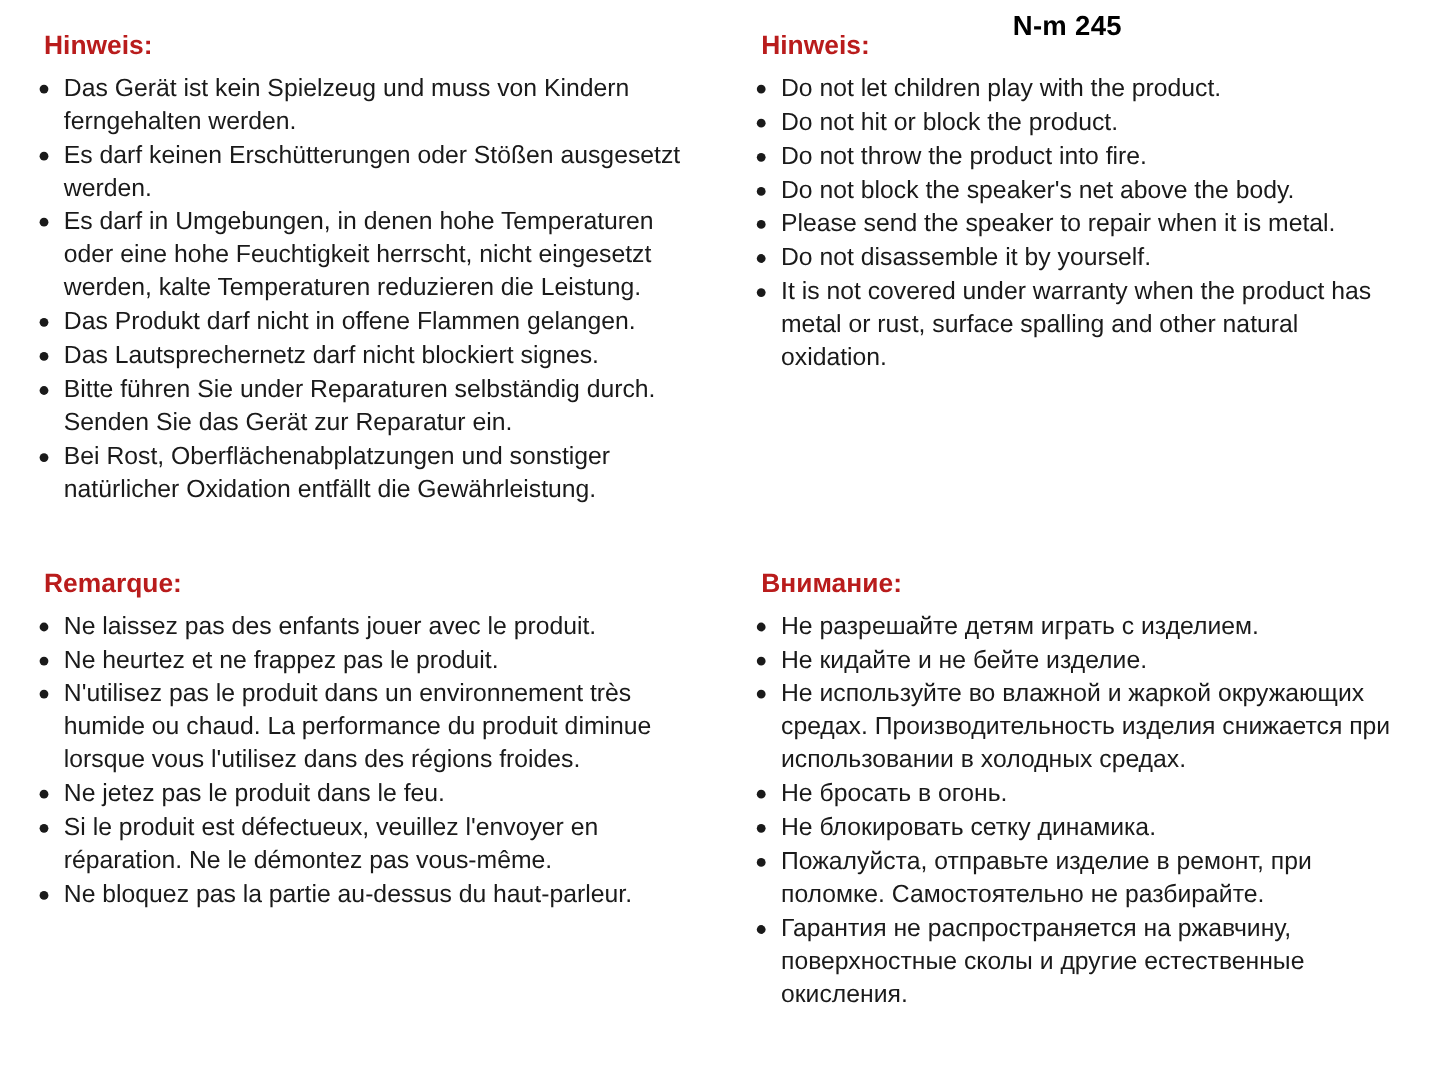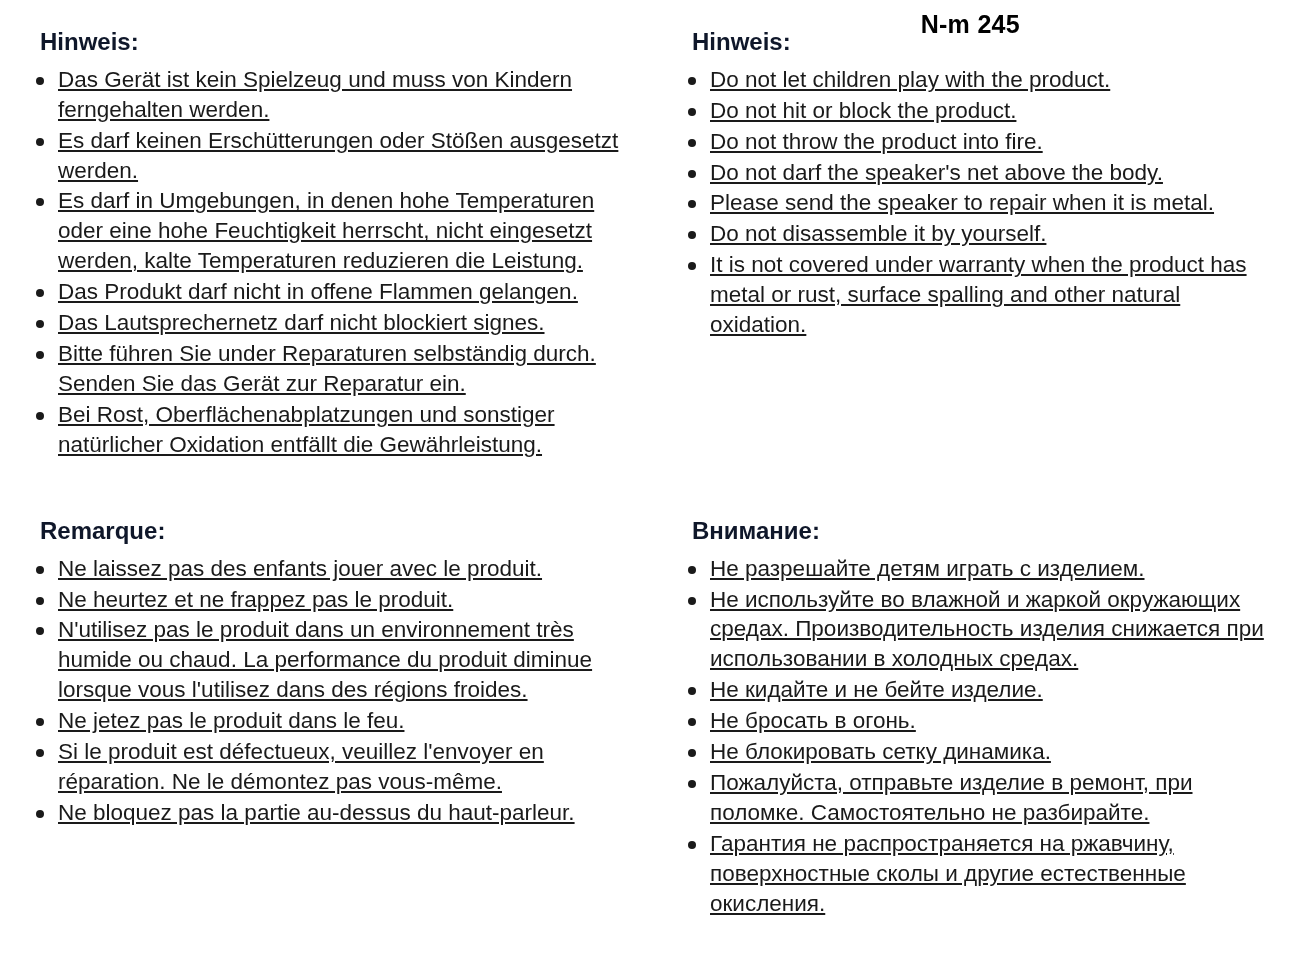--- a/index.html
+++ b/index.html
@@ -46,28 +46,27 @@
     padding-right: 18px;
   }
   .block.col-right {
     padding-left: 34px;
     padding-right: 24px;
   }
   .block-title {
     font-size: 24px;
     font-weight: bold;
     margin: 0 0 8px 8px;
-    color: #0f172a;
+    color: #b91c1c;
     line-height: 1.2;
   }
   ul.notes {
     list-style: none;
     margin: 0;
     padding: 0;
-    text-decoration: underline;
   }
   ul.notes li {
     position: relative;
     padding-left: 26px;
     margin-bottom: 1px;
     font-size: 22.5px;
     line-height: 1.33;
     color: #1a1a1a;
   }
   ul.notes li::before {
@@ -105,21 +104,21 @@
         <li>Bei Rost, Oberflächenabplatzungen und sonstiger natürlicher Oxidation entfällt die Gewährleistung.</li>
       </ul>
     </div>
 
     <div class="block col-right">
       <div class="block-title">Hinweis:</div>
       <ul class="notes">
         <li>Do not let children play with the product.</li>
         <li>Do not hit or block the product.</li>
         <li>Do not throw the product into fire.</li>
-        <li>Do not darf the speaker's net above the body.</li>
+        <li>Do not block the speaker's net above the body.</li>
         <li>Please send the speaker to repair when it is metal.</li>
         <li>Do not disassemble it by yourself.</li>
         <li>It is not covered under warranty when the product has metal or rust, surface spalling and other natural oxidation.</li>
       </ul>
     </div>
 
     <div class="block col-left row-2">
       <div class="block-title">Remarque:</div>
       <ul class="notes">
         <li>Ne laissez pas des enfants jouer avec le produit.</li>
@@ -128,22 +127,22 @@
         <li>Ne jetez pas le produit dans le feu.</li>
         <li>Si le produit est défectueux, veuillez l'envoyer en réparation. Ne le démontez pas vous-même.</li>
         <li>Ne bloquez pas la partie au-dessus du haut-parleur.</li>
       </ul>
     </div>
 
     <div class="block col-right row-2">
       <div class="block-title">Внимание:</div>
       <ul class="notes">
         <li>Не разрешайте детям играть с изделием.</li>
+        <li>Не кидайте и не бейте изделие.</li>
         <li>Не используйте во влажной и жаркой окружающих средах. Производительность изделия снижается при использовании в холодных средах.</li>
-        <li>Не кидайте и не бейте изделие.</li>
         <li>Не бросать в огонь.</li>
         <li>Не блокировать сетку динамика.</li>
         <li>Пожалуйста, отправьте изделие в ремонт, при поломке. Самостоятельно не разбирайте.</li>
         <li>Гарантия не распространяется на ржавчину, поверхностные сколы и другие естественные окисления.</li>
       </ul>
     </div>
 
   </div>
 </div>
 

